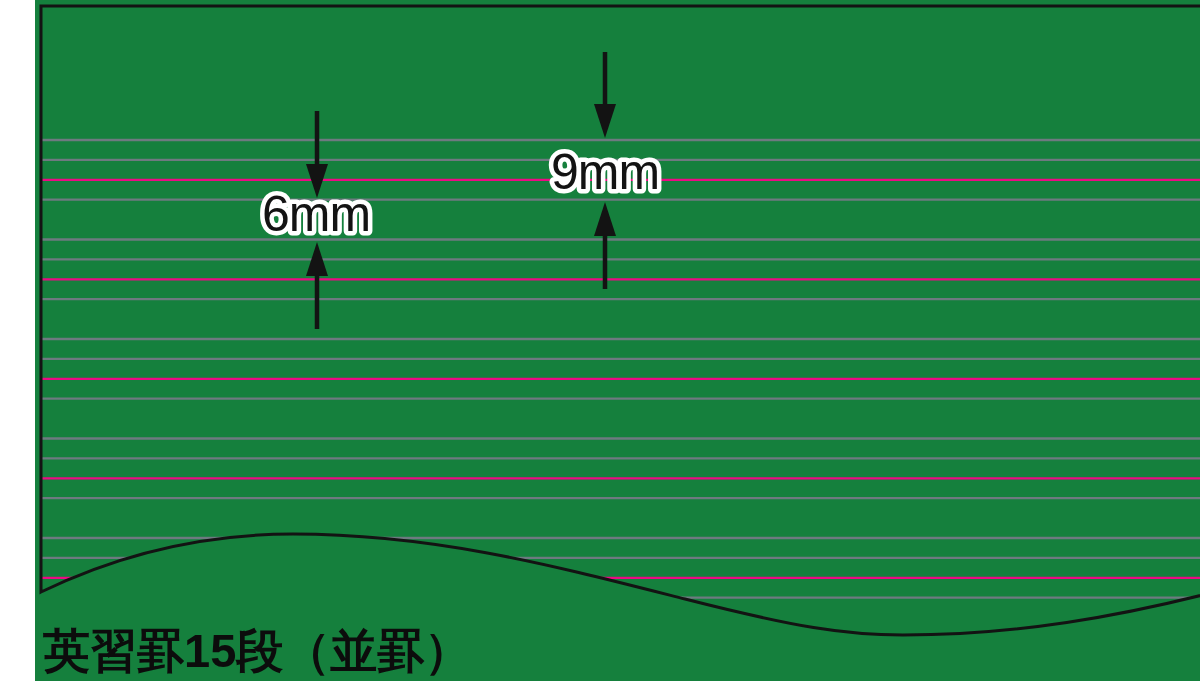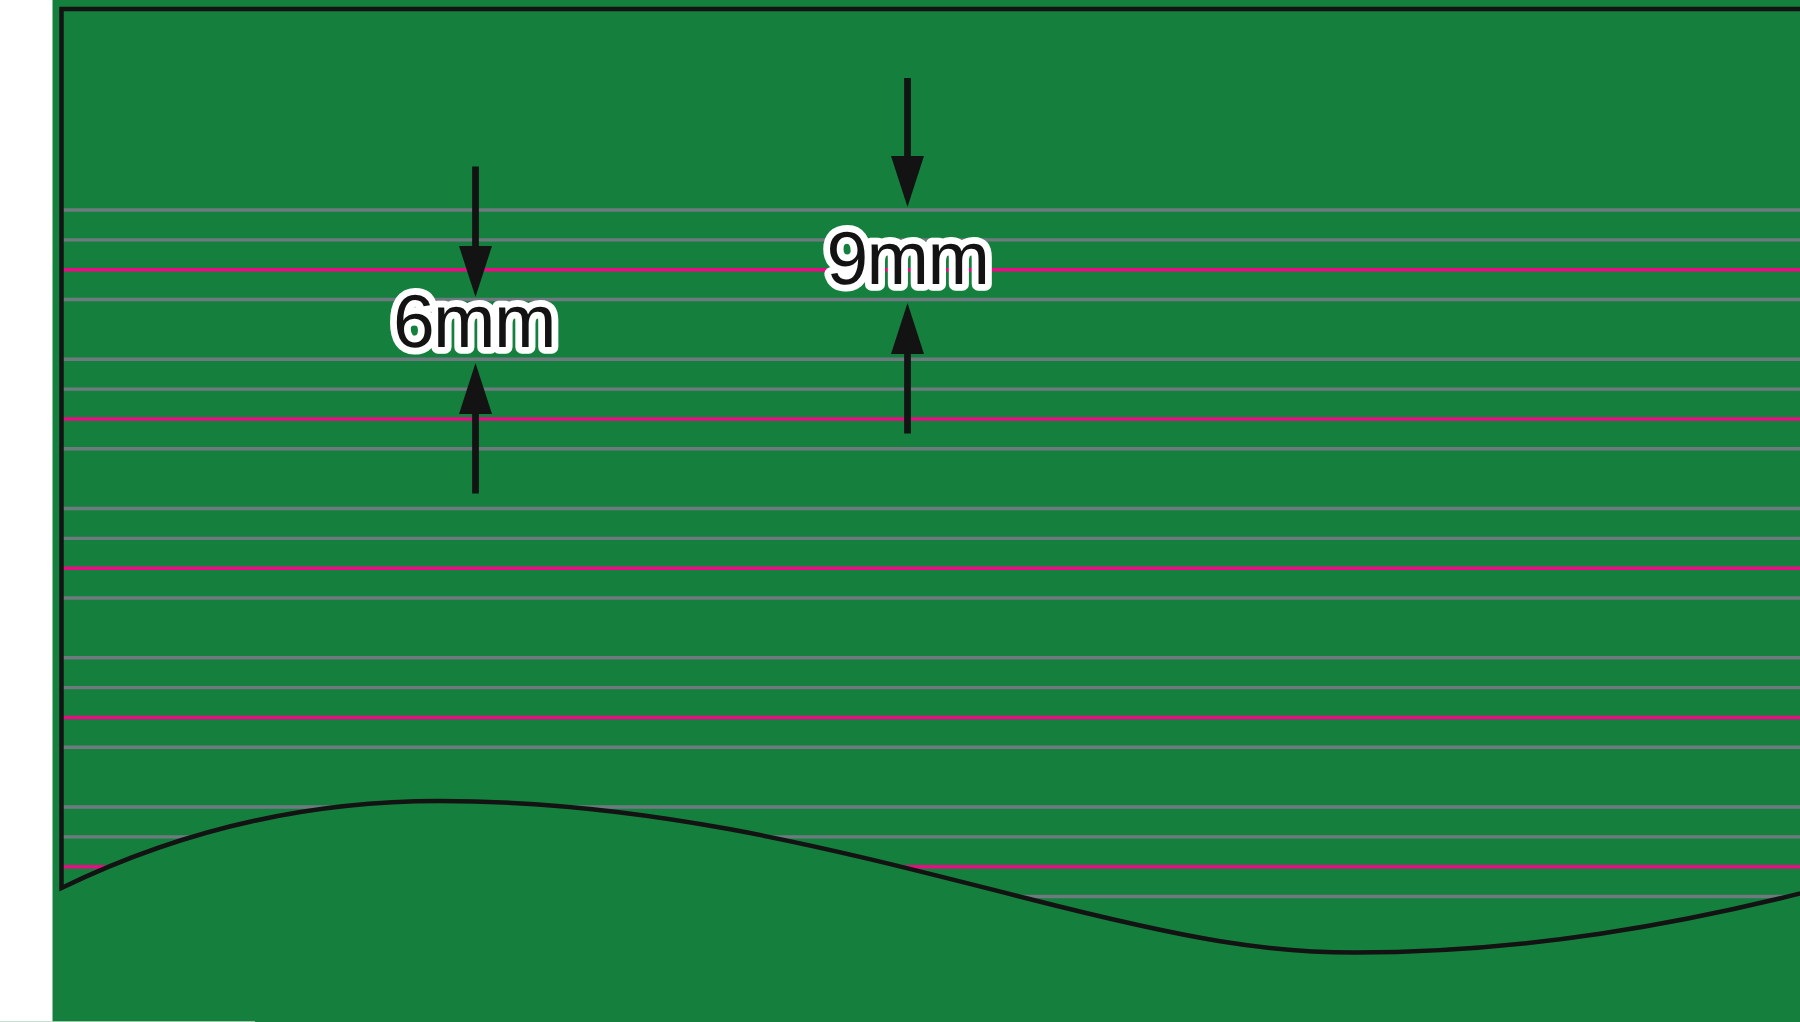--- a/index.html
+++ b/index.html
@@ -119,13 +119,14 @@
 
     <g>
       <line class="dim-shaft" x1="282" y1="111" x2="282" y2="166"></line>
       <polygon class="dim-head" points="271,164 293,164 282,198"></polygon>
       <polygon class="dim-head" points="271,276 293,276 282,242"></polygon>
       <line class="dim-shaft" x1="282" y1="276" x2="282" y2="329"></line>
       <text class="dim-label" x="281" y="231">6mm</text>
     </g>
   </svg>
 
+  <div id="caption">英習罫15段（並罫）</div>
 </div>
 
 </body></html>

